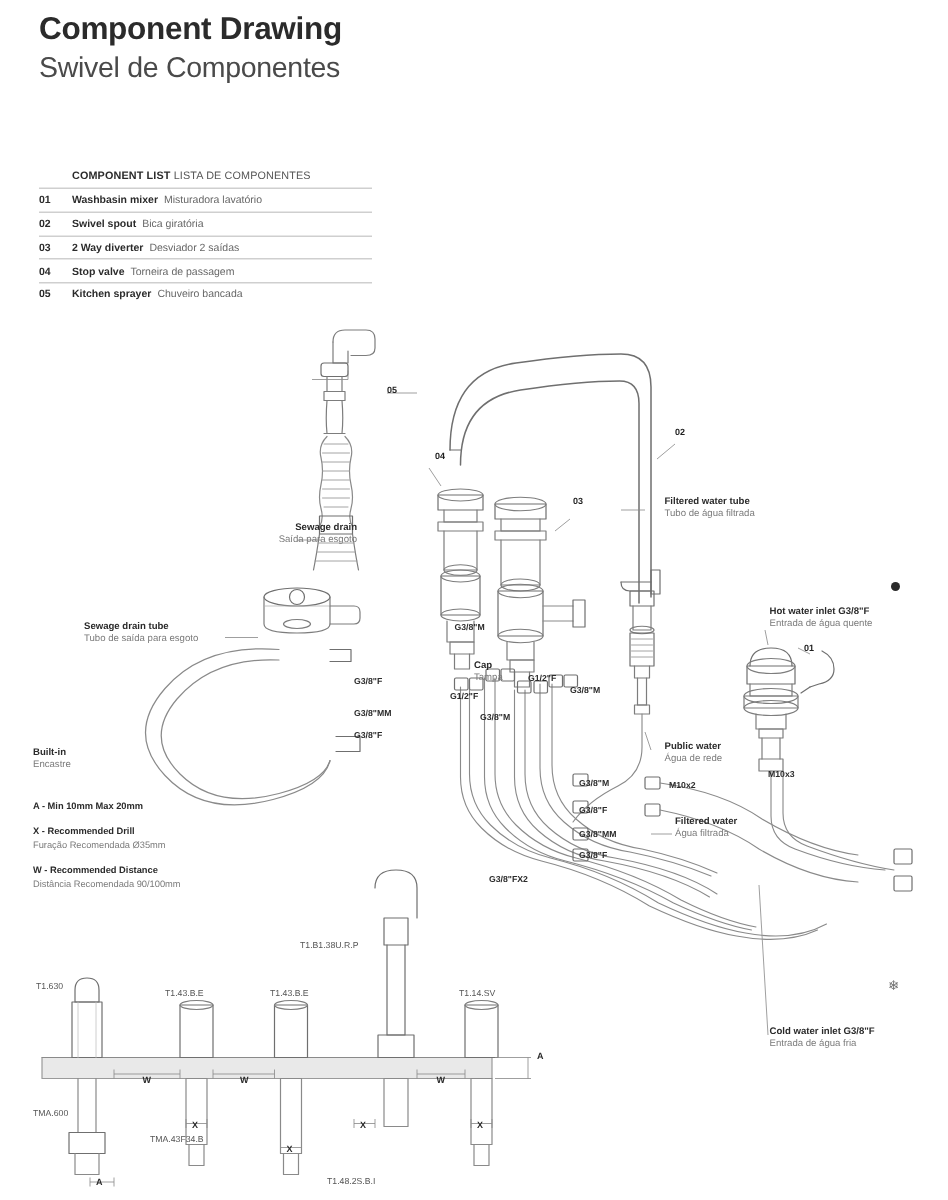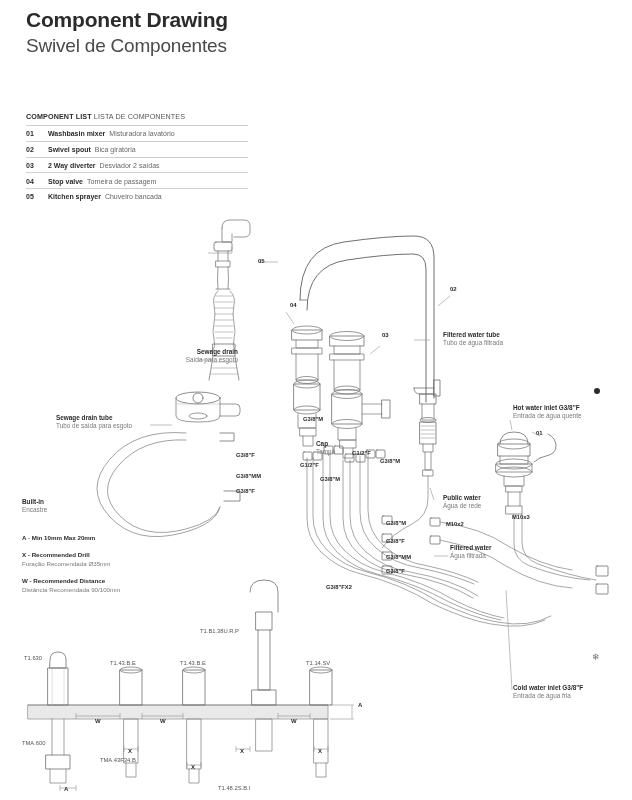--- a/index.html
+++ b/index.html
@@ -41,20 +41,21 @@
     position: absolute;
     left: 26px; top: 112px;
     width: 222px;
   }
   .clist-head {
     font-size: 7.2px;
     font-weight: bold;
     color: #2b2b2b;
     padding-bottom: 4px;
     letter-spacing: 0.1px;
+    margin-left: 22px;
   }
   .clist-head .sub {
     font-weight: normal;
     color: #555;
   }
   .clist-row {
     display: flex;
     align-items: baseline;
     font-size: 7px;
     border-top: 0.8px solid #cfcfcf;

